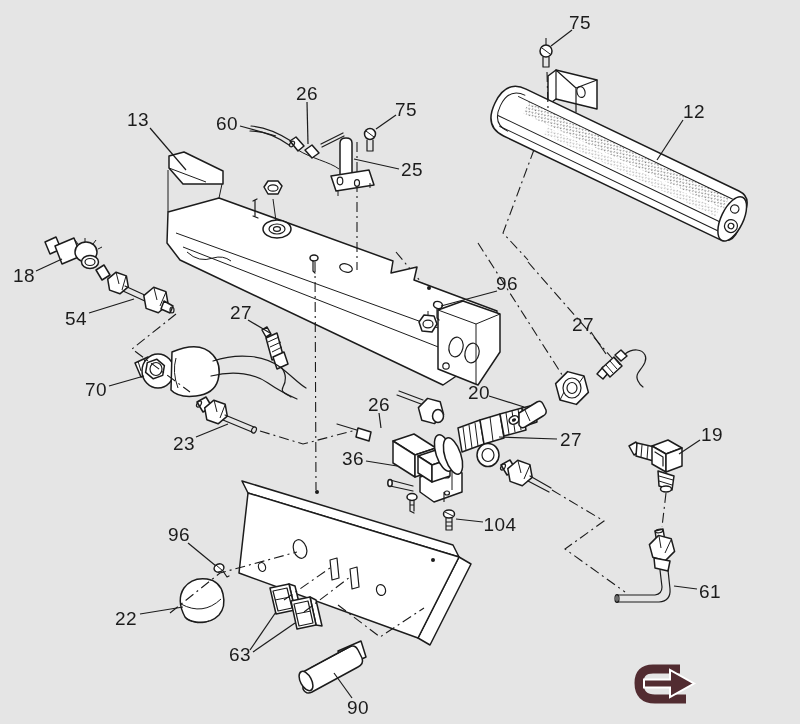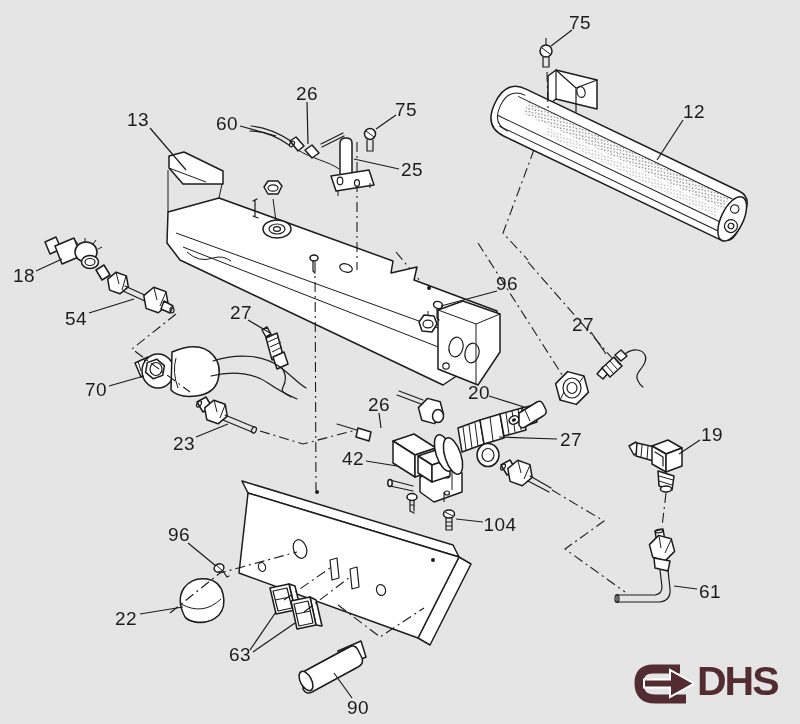--- a/index.html
+++ b/index.html
@@ -397,23 +397,22 @@
 <span class="callout" style="left:24px;top:275px">18</span>
 <span class="callout" style="left:76px;top:318px">54</span>
 <span class="callout" style="left:241px;top:312px">27</span>
 <span class="callout" style="left:96px;top:389px">70</span>
 <span class="callout" style="left:184px;top:443px">23</span>
 <span class="callout" style="left:379px;top:404px">26</span>
 <span class="callout" style="left:479px;top:392px">20</span>
 <span class="callout" style="left:571px;top:439px">27</span>
 <span class="callout" style="left:583px;top:324px">27</span>
 <span class="callout" style="left:712px;top:434px">19</span>
-<span class="callout" style="left:353px;top:458px">42</span>
+<span class="callout" style="left:353px;top:458px">36</span>
 <span class="callout" style="left:500px;top:524px">104</span>
 <span class="callout" style="left:179px;top:534px">96</span>
 <span class="callout" style="left:126px;top:618px">22</span>
 <span class="callout" style="left:240px;top:654px">63</span>
 <span class="callout" style="left:358px;top:707px">90</span>
 <span class="callout" style="left:710px;top:591px">61</span>
 
-<div class="logo-text">DHS</div>
 
 </div>
 
 </body></html>

